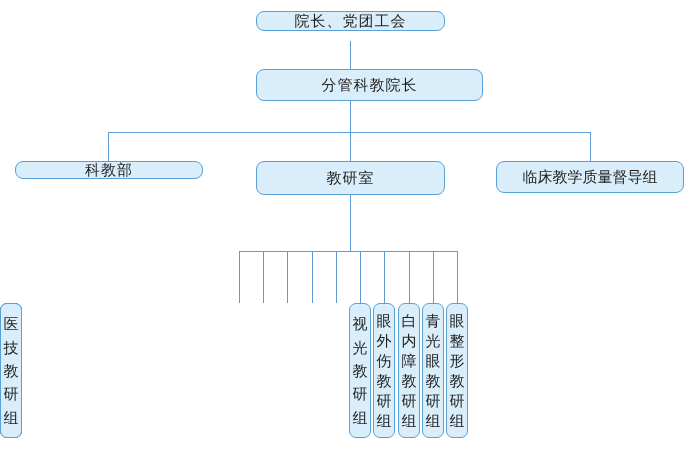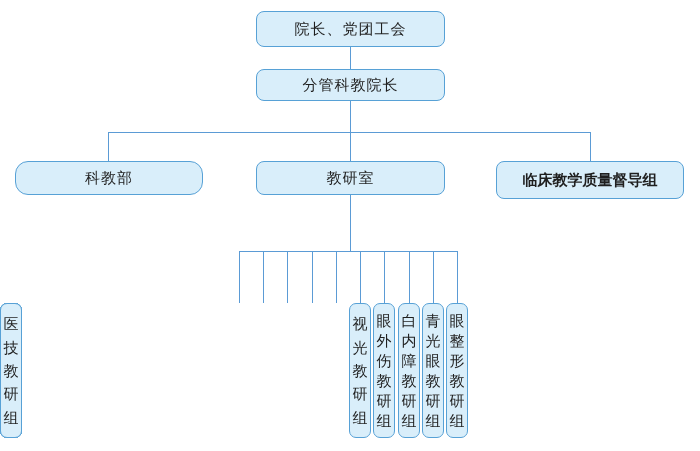--- a/index.html
+++ b/index.html
@@ -35,25 +35,25 @@
     background: var(--box-fill);
     border: 1px solid var(--box-border);
     border-radius: 8px;
     display: flex;
     align-items: center;
     justify-content: center;
     font-size: 15px;
     letter-spacing: 1px;
     white-space: nowrap;
   }
-  .b-root { left: 256px; top: 11px;  width: 189px; height: 36px; }
-  .b-vice { left: 256px; top: 69px;  width: 189px; height: 32px; }
-  .b-kjb  { left: 15px;  top: 161px; width: 188px; height: 34px; border-radius: 13px; }
+  .b-root { left: 256px; top: 11px;  width: 189px; height: 20px; }
+  .b-vice { left: 256px; top: 69px;  width: 227px; height: 32px; }
+  .b-kjb  { left: 15px;  top: 161px; width: 188px; height: 18px; }
   .b-jys  { left: 256px; top: 161px; width: 189px; height: 34px; text-align: right; }
-  .b-lc   { left: 496px; top: 161px; width: 188px; height: 38px; letter-spacing: 0; font-weight: bold; }
+  .b-lc   { left: 496px; top: 161px; width: 188px; height: 32px; letter-spacing: 0; }
   .vbox {
     position: absolute;
     top: 303px;
     width: 22px;
     height: 135px;
     background: var(--box-fill);
     border: 1px solid var(--box-border);
     border-radius: 7px;
     display: flex;
     flex-direction: column;

